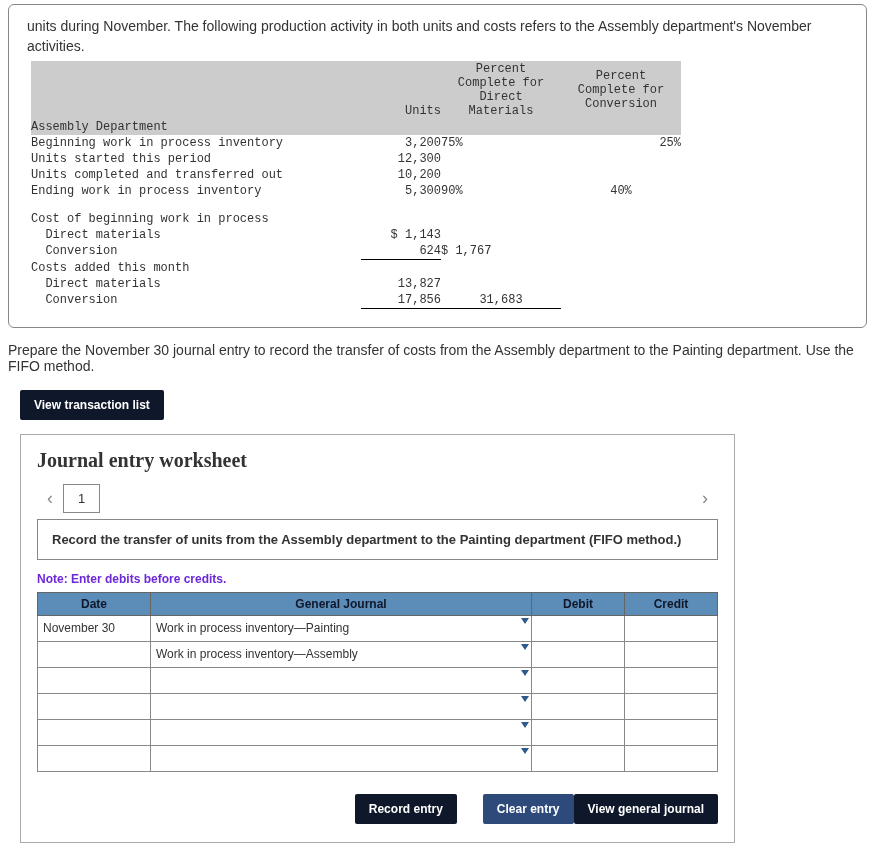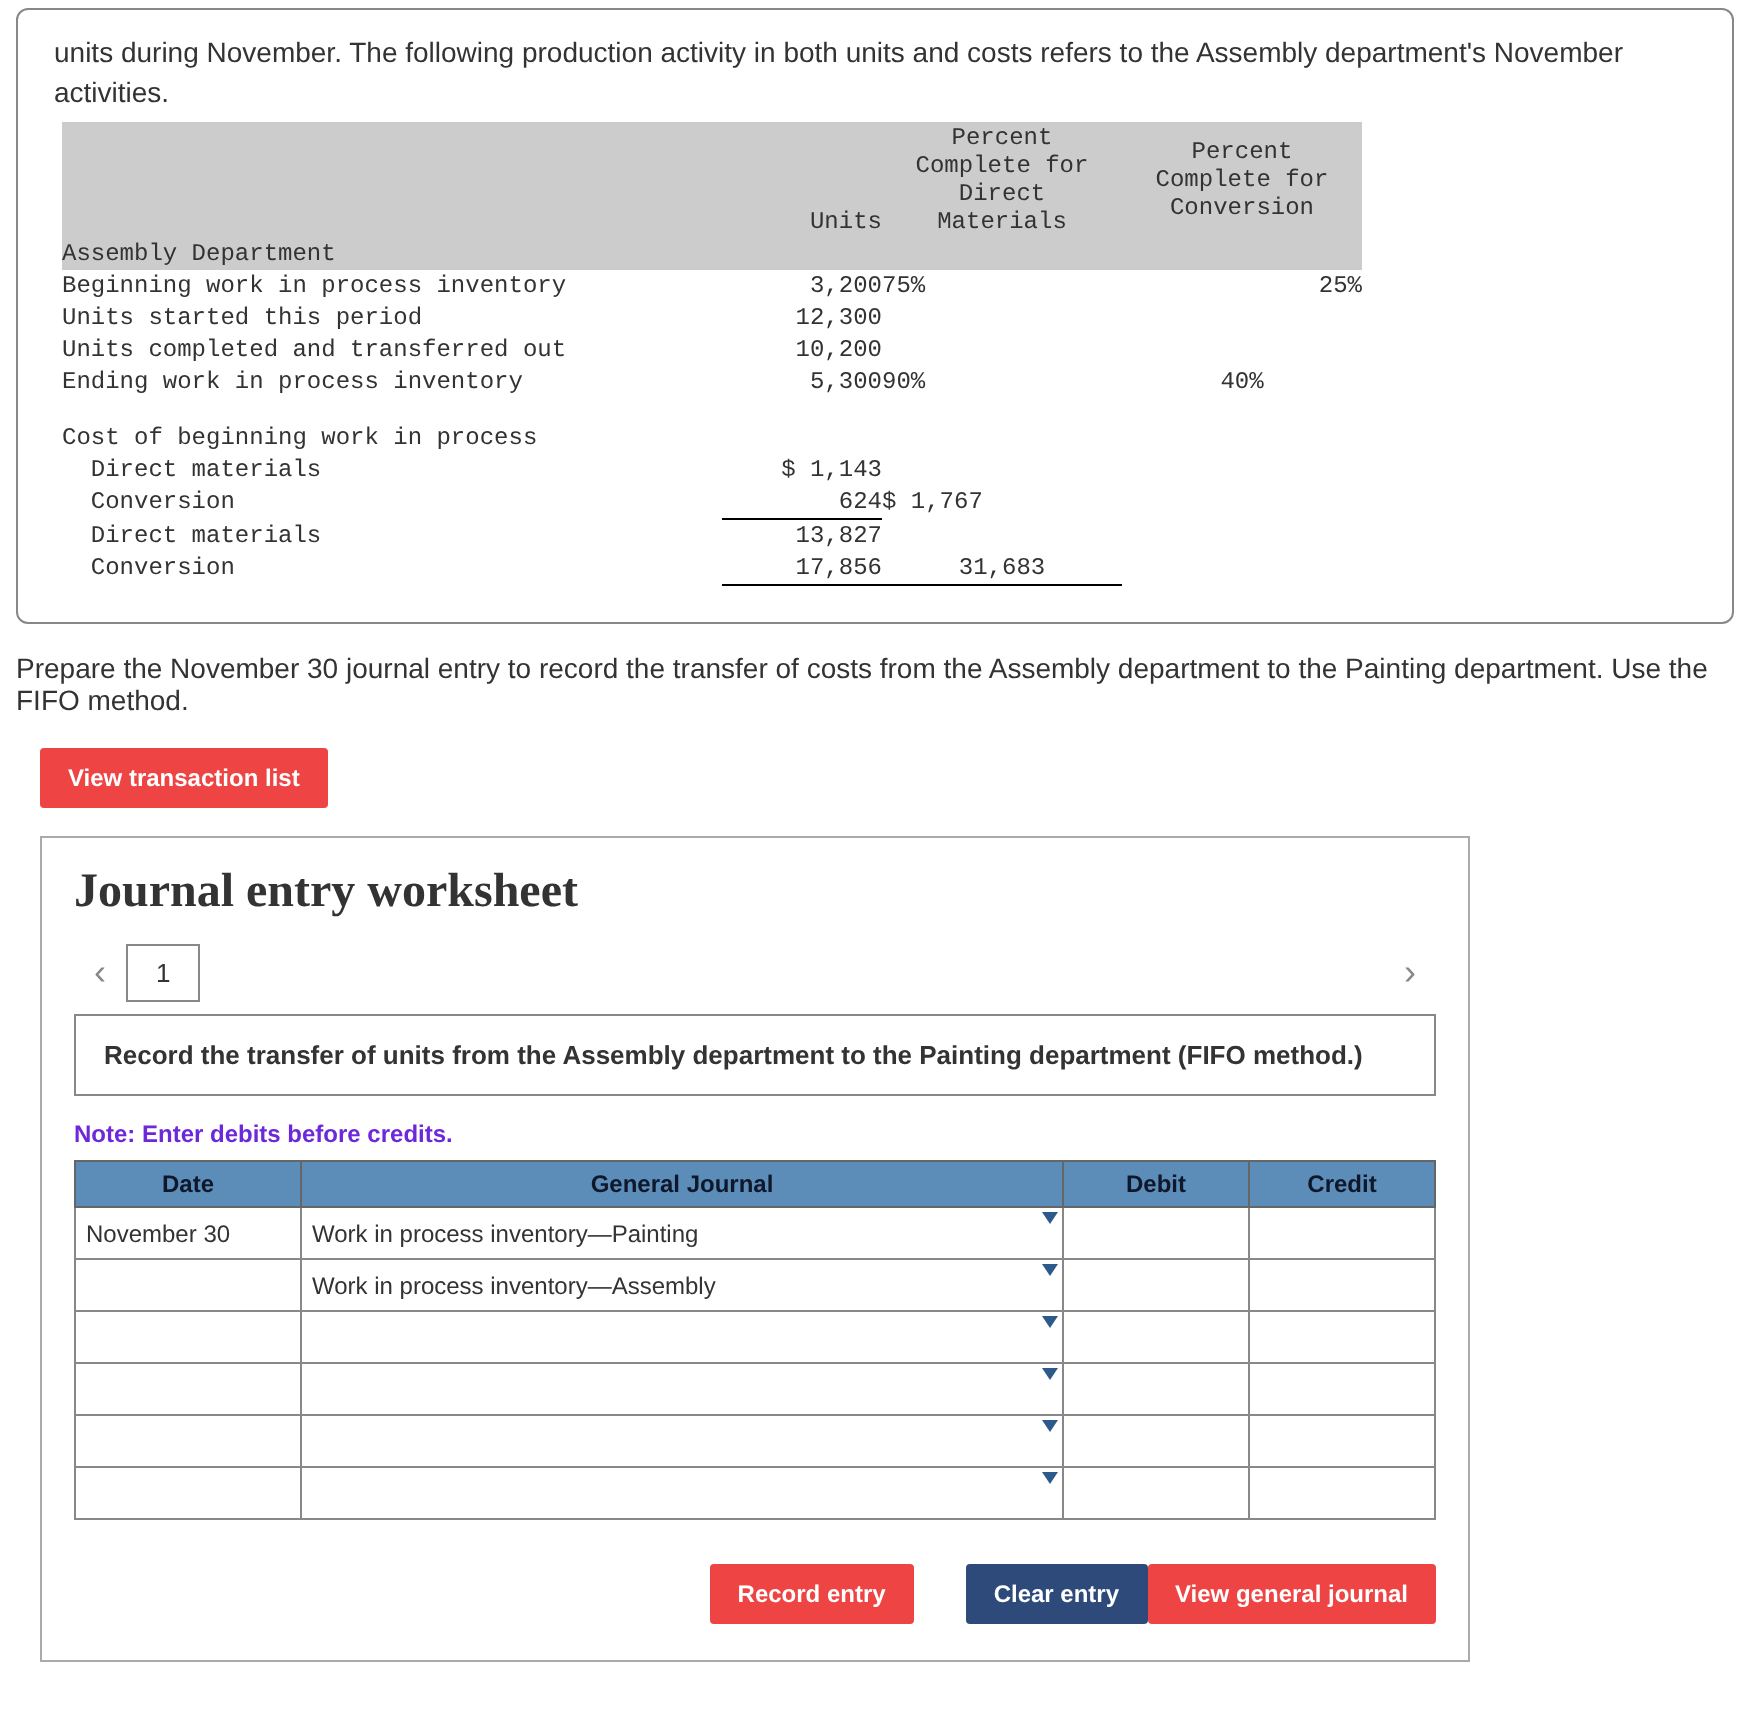--- a/index.html
+++ b/index.html
@@ -8,25 +8,25 @@
   .datatable{border-collapse:collapse;margin-left:4px}
   .datatable td{font-family:"Courier New",monospace;font-size:12px;padding:1px 0;white-space:pre}
   .datatable .lbl{width:330px}
   .datatable .n1{width:80px;text-align:right}
   .datatable .n2{width:120px;text-align:right}
   .datatable .n3{width:120px;text-align:right}
   .hdr td{background:#ccc}
   .ul{border-bottom:1px solid #000}
   .instr{font-size:14px;margin:0 8px 16px 8px}
   .btn{display:inline-block;color:#fff;font-weight:bold;font-size:12px;padding:8px 14px;border-radius:2px;cursor:pointer}
-  .btn-blue{background:#ef4444}
+  .btn-blue{background:#0f172a}
   .btn-navy{background:#2d4a7a}
   .vlist{margin:0 0 14px 20px}
   .panel{border:1px solid #aaa;margin:0 140px 20px 20px;padding:14px 16px 18px 16px}
-  .ptitle{font-family:Georgia,serif;font-size:24px;font-weight:bold;margin:0 0 12px 0}
+  .ptitle{font-family:Georgia,serif;font-size:20px;font-weight:bold;margin:0 0 12px 0}
   .tabrow{display:flex;align-items:center;gap:0;margin-bottom:6px}
   .chev{font-size:18px;color:#888;padding:0 10px;cursor:pointer}
   .tab{border:1px solid #888;padding:6px 14px;font-size:13px}
   .descbox{border:1px solid #888;padding:12px 14px;font-weight:bold;font-size:13px;margin-bottom:12px}
   .note{color:#6d28d9;font-size:12px;font-weight:bold;margin-bottom:6px}
   .jtable{border-collapse:collapse;width:100%;font-size:12px}
   .jtable th{background:#5b8db8;color:#0f172a;font-weight:bold;border:1px solid #666;padding:4px 6px}
   .jtable td{border:1px solid #888;padding:3px 5px;height:19px;background:#fff}
   .jtable td.sel{position:relative;}
   .caret{position:absolute;right:2px;top:2px;width:0;height:0;border-left:4px solid transparent;border-right:4px solid transparent;border-top:6px solid #2d5a8a}
@@ -97,20 +97,26 @@
           <td></td>
           <td></td>
         </tr>
     <tr>
           <td class="lbl">  Conversion</td>
           <td class="n1 ul">624</td>
           <td class="n2" style="text-align:left">$ 1,767</td>
           <td></td>
         </tr>
     <tr>
+          <td class="lbl">Costs added this month</td>
+          <td></td>
+          <td></td>
+          <td></td>
+        </tr>
+    <tr>
           <td class="lbl">  Direct materials</td>
           <td class="n1">13,827</td>
           <td></td>
           <td></td>
         </tr>
     <tr>
           <td class="lbl">  Conversion</td>
           <td class="n1 ul">17,856</td>
           <td class="n2 ul" style="text-align:center">31,683</td>
           <td></td>

